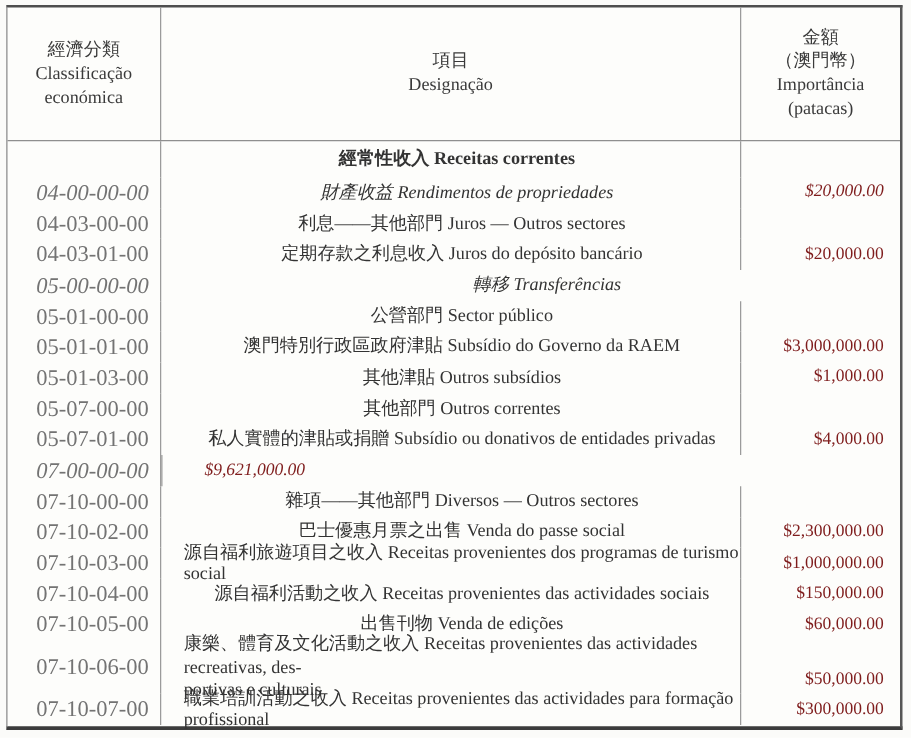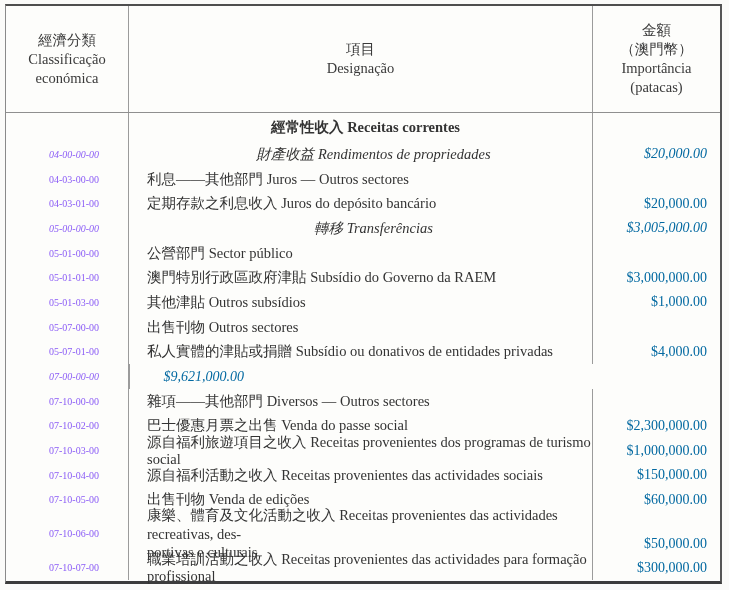--- a/index.html
+++ b/index.html
@@ -21,30 +21,30 @@
     border-bottom:3px solid #3c3c3c;
     border-left:1px solid #8a8a8a;
     border-right:2px solid #565656;
     display:flex; flex-direction:column;
   }
 
   .thead { display:flex; height:107px; box-sizing:border-box; border-bottom:1px solid #8f8f8f; }
   .tbody { display:flex; flex-direction:column; flex:1; }
 
   .c-code { width:123px; box-sizing:border-box; border-right:1px solid #9b9b9b; display:flex; align-items:center; justify-content:center; }
-  .c-desc { flex:1; box-sizing:border-box; display:flex; align-items:center; }
+  .c-desc { flex:1; box-sizing:border-box; display:flex; align-items:center;justify-content:center; }
   .c-amt  { width:128px; box-sizing:border-box; border-left:1px solid #9b9b9b; display:flex; align-items:center; justify-content:flex-end; }
 
   .header-cell { flex-direction:column; justify-content:center; text-align:center; font-size:14.5px; line-height:19px; color:#3a3a3a; }
   .header-cell div { white-space:nowrap; }
 
   .row { display:flex; height:24.7px; font-size:14.5px; }
-  .row .c-code { font-size:10px; color:#8b5cf6; padding-left:14px; }
+  .row .c-code { font-size:18px; color:#737373; padding-left:14px; }
   .row .c-desc { padding-left:18px; line-height:17px; }
-  .row .c-amt  { font-size:14px; padding-right:13px; color:#0369a1; }
+  .row .c-amt  { font-size:14px; padding-right:13px; color:#7f1d1d; }
 
   .row--section { height:29px; font-weight:bold; }
   .row--section .c-desc { justify-content:center; padding-left:10px; }
 
   .row--category { font-style:italic; }
   .row--category .c-desc { justify-content:center; padding-left:26px; }
 
   .row--wrap { height:43px; }
   .row--wrap .c-desc { line-height:18.5px; }
   .row--wrap .c-amt { align-items:flex-end; padding-bottom:3px; }
@@ -102,21 +102,20 @@
           <div class="c-desc">
             <span class="desc-text">定期存款之利息收入 Juros do depósito bancário</span>
           </div>
           <div class="c-amt">$20,000.00</div>
         </div>
         <div class="row row--category">
           <div class="c-code">05-00-00-00</div>
           <div class="c-desc">
             <span class="desc-text">轉移 Transferências</span>
           </div>
-          <div class="c-amt">$3,005,000.00</div>
         </div>
         <div class="row">
           <div class="c-code">05-01-00-00</div>
           <div class="c-desc">
             <span class="desc-text">公營部門 Sector público</span>
           </div>
           <div class="c-amt"></div>
         </div>
         <div class="row">
           <div class="c-code">05-01-01-00</div>
@@ -128,21 +127,21 @@
         <div class="row">
           <div class="c-code">05-01-03-00</div>
           <div class="c-desc">
             <span class="desc-text">其他津貼 Outros subsídios</span>
           </div>
           <div class="c-amt">$1,000.00</div>
         </div>
         <div class="row">
           <div class="c-code">05-07-00-00</div>
           <div class="c-desc">
-            <span class="desc-text">出售刊物 Outros sectores</span>
+            <span class="desc-text">其他部門 Outros correntes</span>
           </div>
           <div class="c-amt"></div>
         </div>
         <div class="row">
           <div class="c-code">05-07-01-00</div>
           <div class="c-desc">
             <span class="desc-text">私人實體的津貼或捐贈 Subsídio ou donativos de entidades privadas</span>
           </div>
           <div class="c-amt">$4,000.00</div>
         </div>

